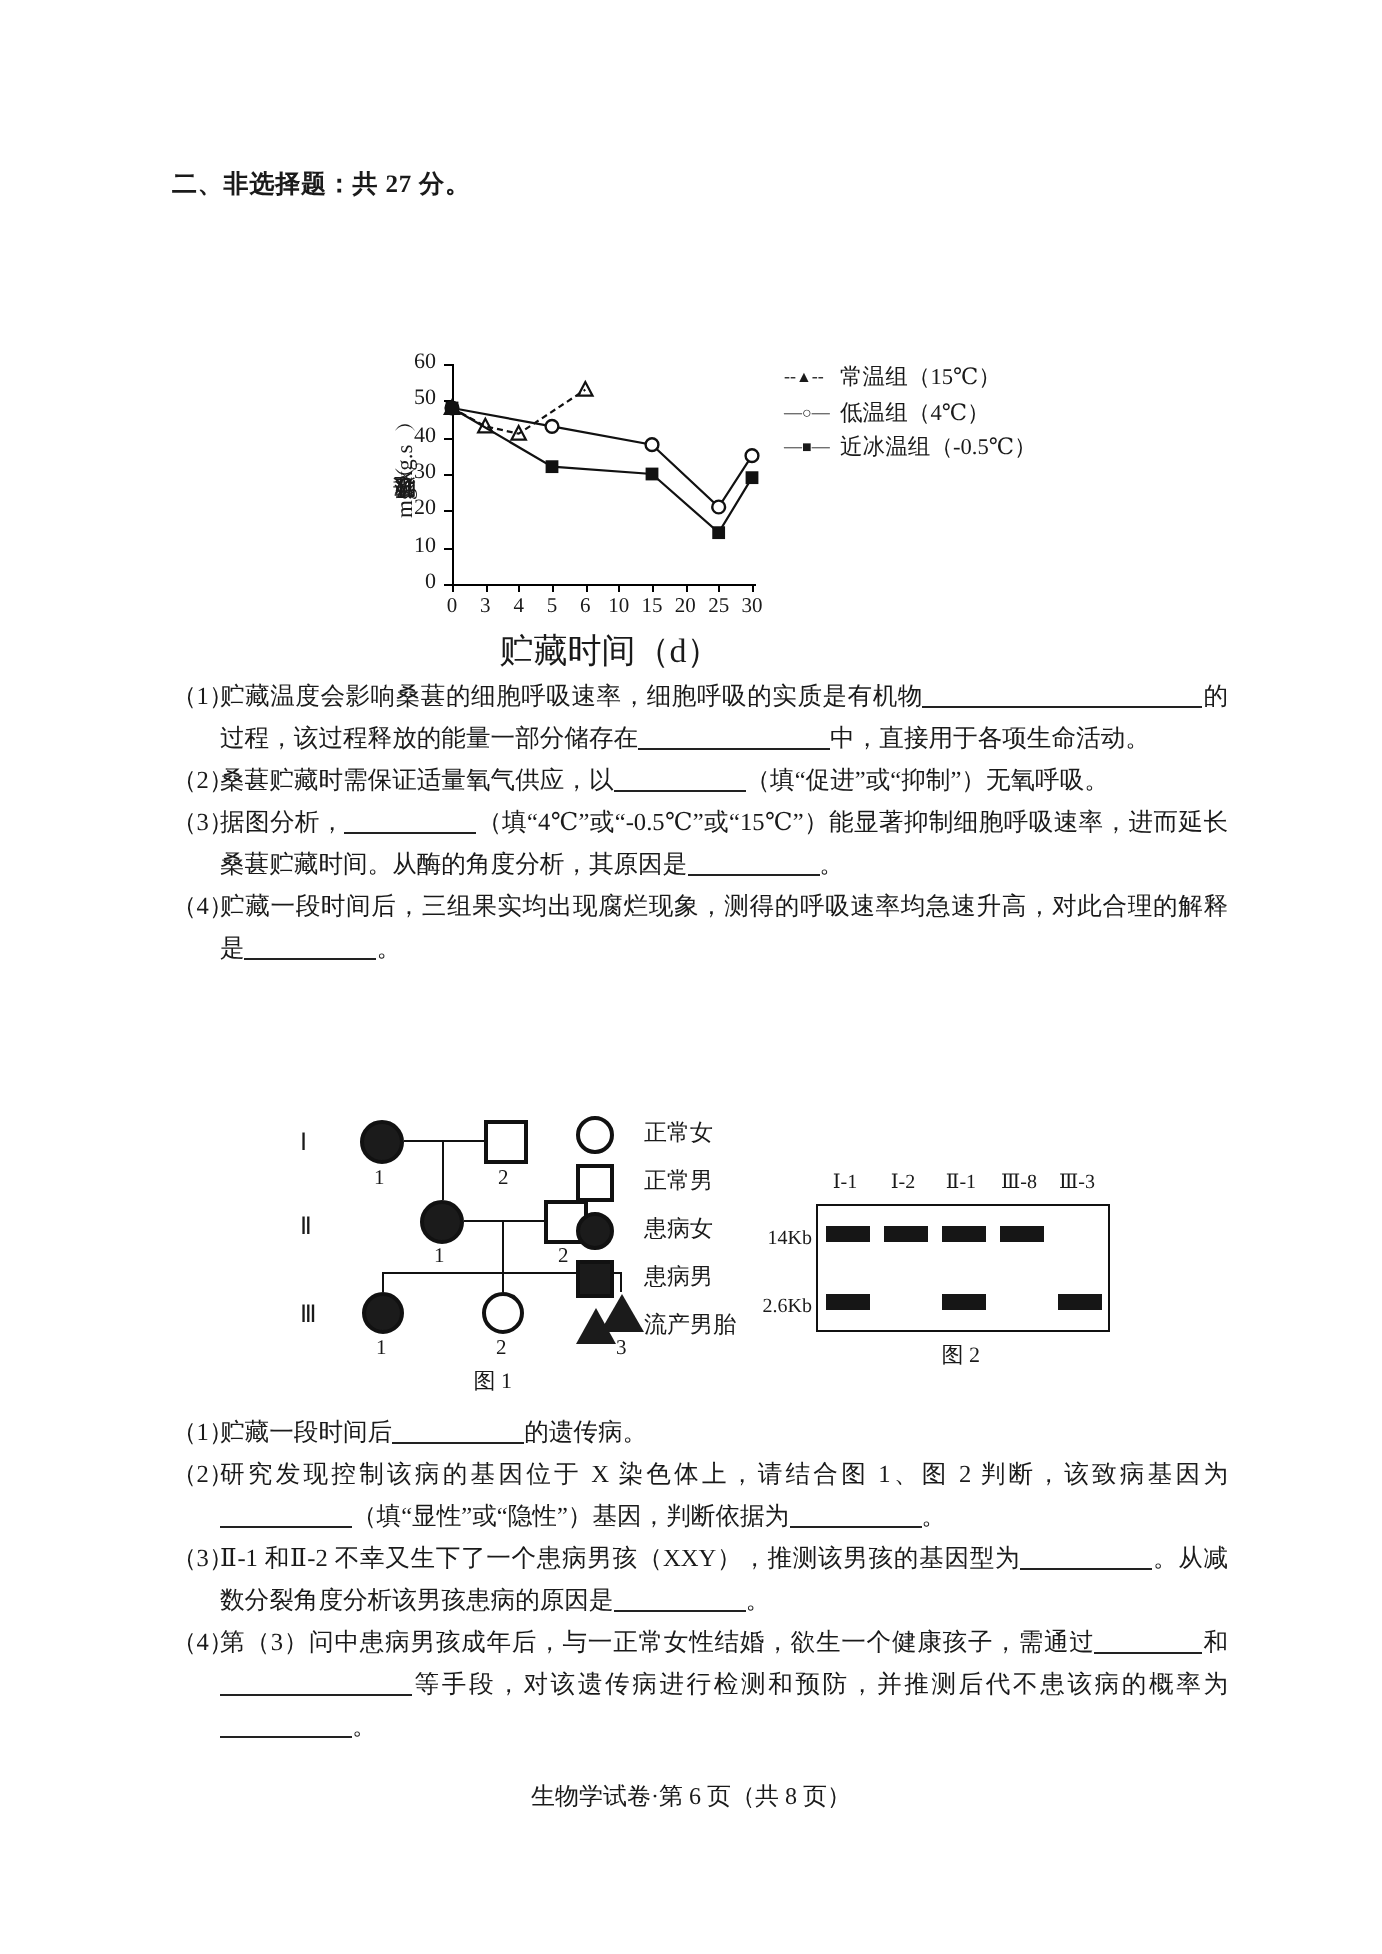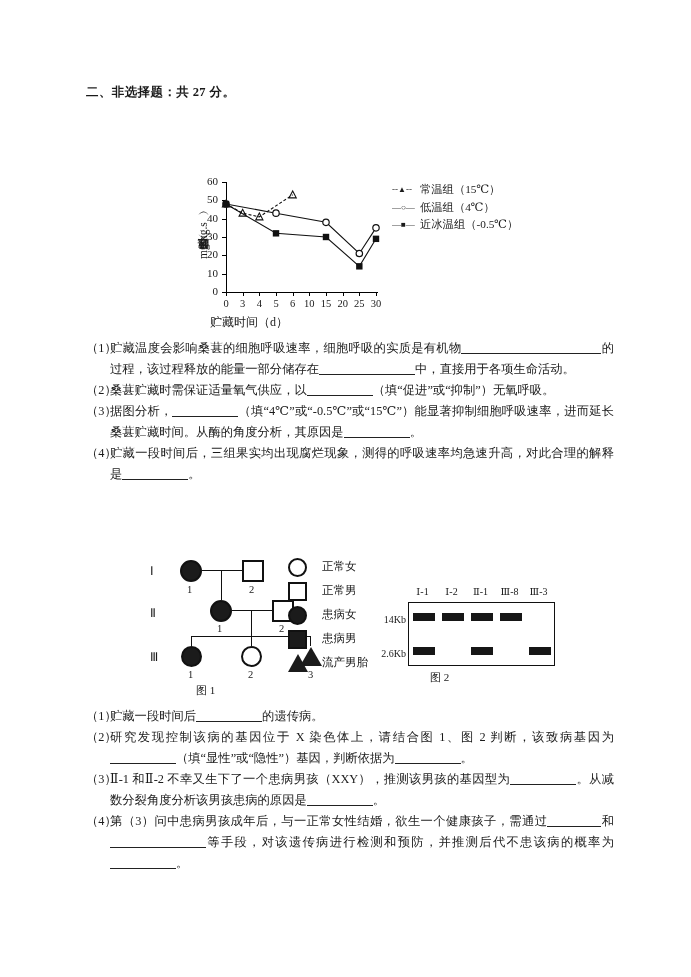--- a/index.html
+++ b/index.html
@@ -16,37 +16,37 @@
   
   .chart-wrap{position:absolute;left:196px;top:176px;width:330px;height:150px;}
   .ylab{position:absolute;left:0;top:4px;width:18px;height:122px;writing-mode:vertical-rl;transform:rotate(180deg);
         font-size:11.5px;text-align:center;letter-spacing:0px;}
   .axis-y{position:absolute;left:30px;top:6px;width:1px;height:110px;background:#000;}
   .axis-x{position:absolute;left:30px;top:116px;width:152px;height:1px;background:#000;}
   .ytick{position:absolute;left:30px;width:4px;height:1px;background:#000;}
   .ytlab{position:absolute;font-size:11px;text-align:right;width:24px;}
   .xtick{position:absolute;top:116px;width:1px;height:4px;background:#000;}
   .xtlab{position:absolute;top:122px;font-size:10.5px;text-align:center;width:14px;}
-  .xlab{position:absolute;left:14px;top:138px;width:190px;font-size:12px;}
+  .xlab{position:absolute;left:14px;top:138px;width:190px;text-align:center;font-size:17px;}
   .legend{position:absolute;left:196px;top:4px;font-size:11.3px;line-height:17.5px;white-space:nowrap;}
   .legend div{height:17.5px;}
   .lg-mark{display:inline-block;width:28px;vertical-align:1px;}
   svg.series{position:absolute;left:0;top:0;overflow:visible;}
 
   
   .fig1{position:absolute;left:150px;top:552px;width:200px;height:140px;}
   .gen{position:absolute;font-size:12px;font-style:normal;font-family:"Liberation Serif",serif;}
   .idn{position:absolute;font-size:10.5px;}
   .sym{position:absolute;}
   .circ{border:2px solid #111;border-radius:50%;box-sizing:border-box;}
   .sqr{border:2px solid #111;box-sizing:border-box;}
   .filled{background:#1b1b1b;}
   .line{position:absolute;background:#111;}
   .tri{position:absolute;width:0;height:0;border-left:11px solid transparent;border-right:11px solid transparent;border-bottom:19px solid #1b1b1b;}
-  .cap{position:absolute;font-size:11px;text-align:left;}
+  .cap{position:absolute;font-size:11px;text-align:right;}
 
   
   .keybox{position:absolute;left:288px;top:556px;width:92px;height:120px;}
   .keyrow{position:relative;height:24px;}
   .keysym{position:absolute;left:0;top:2px;}
   .keytxt{position:absolute;left:34px;top:3px;font-size:11.5px;white-space:nowrap;}
 
   
   .fig2{position:absolute;left:374px;top:584px;width:182px;height:100px;}
   .gelbox{position:absolute;left:34px;top:18px;width:145px;height:62px;border:1.3px solid #111;background:#fff;}
@@ -272,13 +272,14 @@
     </span>
   </div>
 
   <div class="q" style="left:86px;top:811px;width:528px;">
     <span class="qnum">（4）</span>
     <span class="qbody">
       <span>第（3）问中患病男孩成年后，与一正常女性结婚，欲生一个健康孩子，需通过</span><span class="blank b-sm"></span><span>和</span><span class="blank b-lg"></span><span>等手段，对该遗传病进行检测和预防，并推测后代不患该病的概率为</span><span class="blank b-md"></span><span>。</span>
     </span>
   </div>
 
+  <div class="footer">生物学试卷·第 6 页（共 8 页）</div>
 </div>
 
 </body></html>

